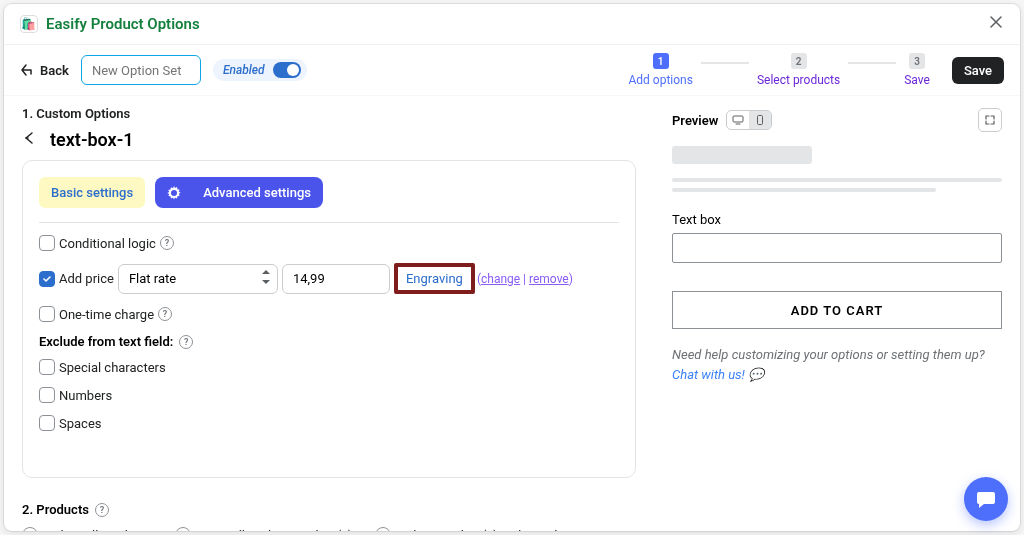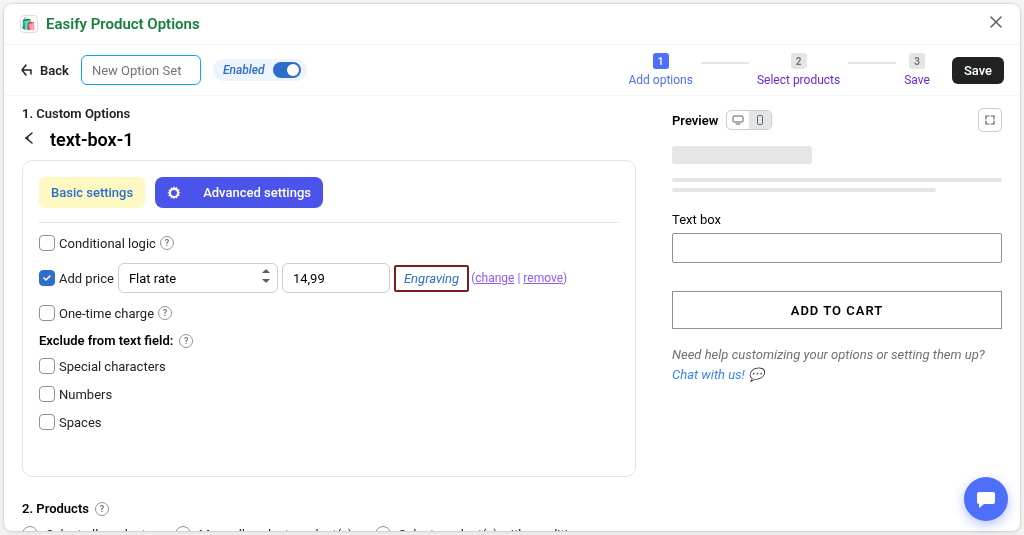--- a/index.html
+++ b/index.html
@@ -44,21 +44,21 @@
   .chk { width: 16px; height: 16px; border: 1.5px solid #8c9196; border-radius: 4px; flex-shrink: 0; cursor: pointer; display: inline-flex; align-items: center; justify-content: center; }
   .chk.checked { background: #2c6ecb; border-color: #2c6ecb; }
   .qmark { width: 14px; height: 14px; border: 1.3px solid #8c9196; border-radius: 50%; display: inline-flex; align-items: center; justify-content: center; font-size: 9px; color: #6d7175; cursor: pointer; font-weight: 600; }
   .select { position: relative; flex: 0 0 160px; }
   .select select { width: 100%; height: 30px; border: 1px solid #c9cccf; border-radius: 6px; padding: 4px 10px; font-size: 13px; appearance: none; background: #fff; }
   .select::after { content: ""; position: absolute; right: 8px; top: 6px; width: 0; height: 0; border-left: 4px solid transparent; border-right: 4px solid transparent; border-bottom: 4px solid #5c5f62; }
   .select::before { content: ""; position: absolute; right: 8px; top: 16px; width: 0; height: 0; border-left: 4px solid transparent; border-right: 4px solid transparent; border-top: 4px solid #5c5f62; }
   .price-input { width: 108px; height: 30px; border: 1px solid #c9cccf; border-radius: 6px; padding: 4px 10px; font-size: 13px; }
   .linked { display: inline-flex; align-items: center; gap: 2px; }
   .linked a { color: #2c6ecb; font-size: 13px; text-decoration: none; }
-  .linked .hl { border: 2px solid #7f1d1d; padding: 4px 8px; border-radius: 2px; font-style: italic; }
+  .linked .hl { border: 4px solid #7f1d1d; padding: 4px 8px; border-radius: 2px; }
   .linked .small { font-size: 12px; color: #8b5cf6; }
   .linked .small u { cursor: pointer; }
 
   .subhead { font-size: 13px; font-weight: 600; margin: 12px 0 10px; display: flex; align-items: center; gap: 6px; }
 
   .products-section { margin-top: 24px; }
   .radio-row { display: flex; gap: 22px; margin-top: 10px; margin-bottom: 14px; }
   .radio-opt { display: flex; align-items: center; gap: 8px; font-size: 13px; color: #202223; cursor: pointer; }
   .radio { width: 16px; height: 16px; border: 1.5px solid #8c9196; border-radius: 50%; }
 

